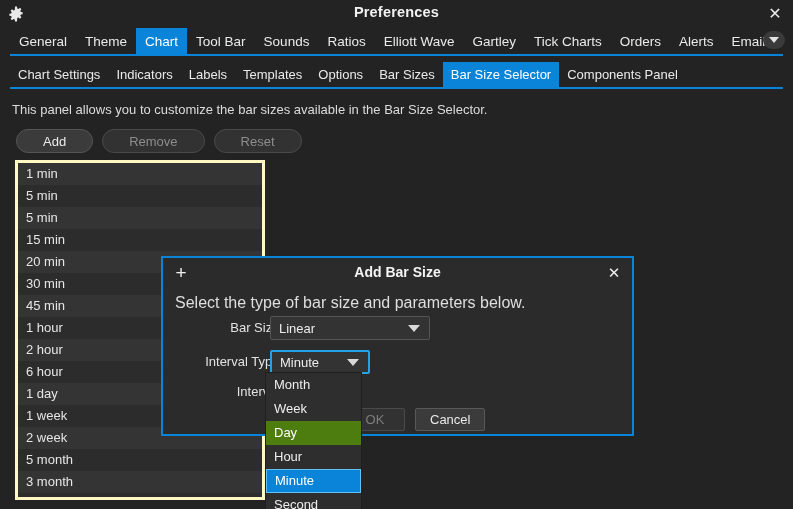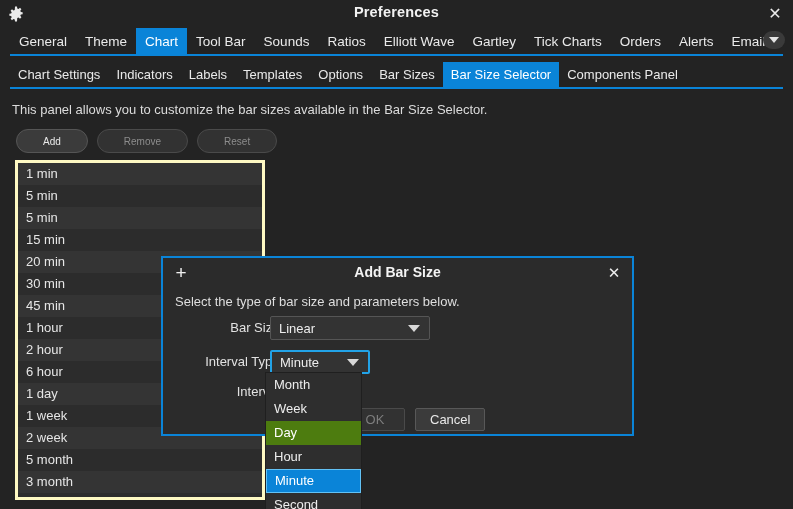--- a/index.html
+++ b/index.html
@@ -77,21 +77,21 @@
   
   .desc{
     position:absolute;left:12px;top:102px;font-size:13px;color:#dcdcdc;
   }
 
   
   .btnrow{position:absolute;left:16px;top:129px;display:flex;gap:9px;}
   .btn{
     height:24px;min-width:56px;padding:0 26px;
     background:#3b3b3b;border:1px solid #555;border-radius:12px;
-    color:#eaeaea;font-size:10px;
+    color:#eaeaea;font-size:13px;
     display:flex;align-items:center;justify-content:center;cursor:pointer;
   }
   .btn.disabled{ color:#8d8d8d;border-color:#4a4a4a;background:#323232;cursor:default; }
 
   
   .listbox{
     position:absolute;left:15px;top:160px;width:250px;height:340px;
     background:#2d2d2d;border:3px solid #fef9c3;overflow:hidden;
   }
   .listrow{
@@ -114,21 +114,21 @@
   }
   .dlg-title{
     position:absolute;left:0;top:6px;width:100%;text-align:center;
     font-size:14px;font-weight:bold;color:#f4f4f4;
   }
   .dlg-close{
     position:absolute;right:8px;top:5px;width:20px;height:20px;
     display:flex;align-items:center;justify-content:center;
     font-size:15px;color:#eeeeee;cursor:pointer;
   }
-  .dlg-sub{position:absolute;left:12px;top:36px;font-size:13px;color:#dfdfdf;}
+  .dlg-sub{position:absolute;left:12px;top:36px;font-size:16px;color:#dfdfdf;}
   .flabel{
     position:absolute;text-align:right;font-size:13px;color:#e2e2e2;
   }
   .combo{
     position:absolute;height:24px;background:#333333;border:1px solid #555;
     display:flex;align-items:center;cursor:pointer;border-radius:2px;
   }
   .combo.focused{ border:2px solid #22a3e8; }
   .combo-text{font-size:13px;color:#ececec;padding-left:8px;flex:1;}
   .combo-arrow{

